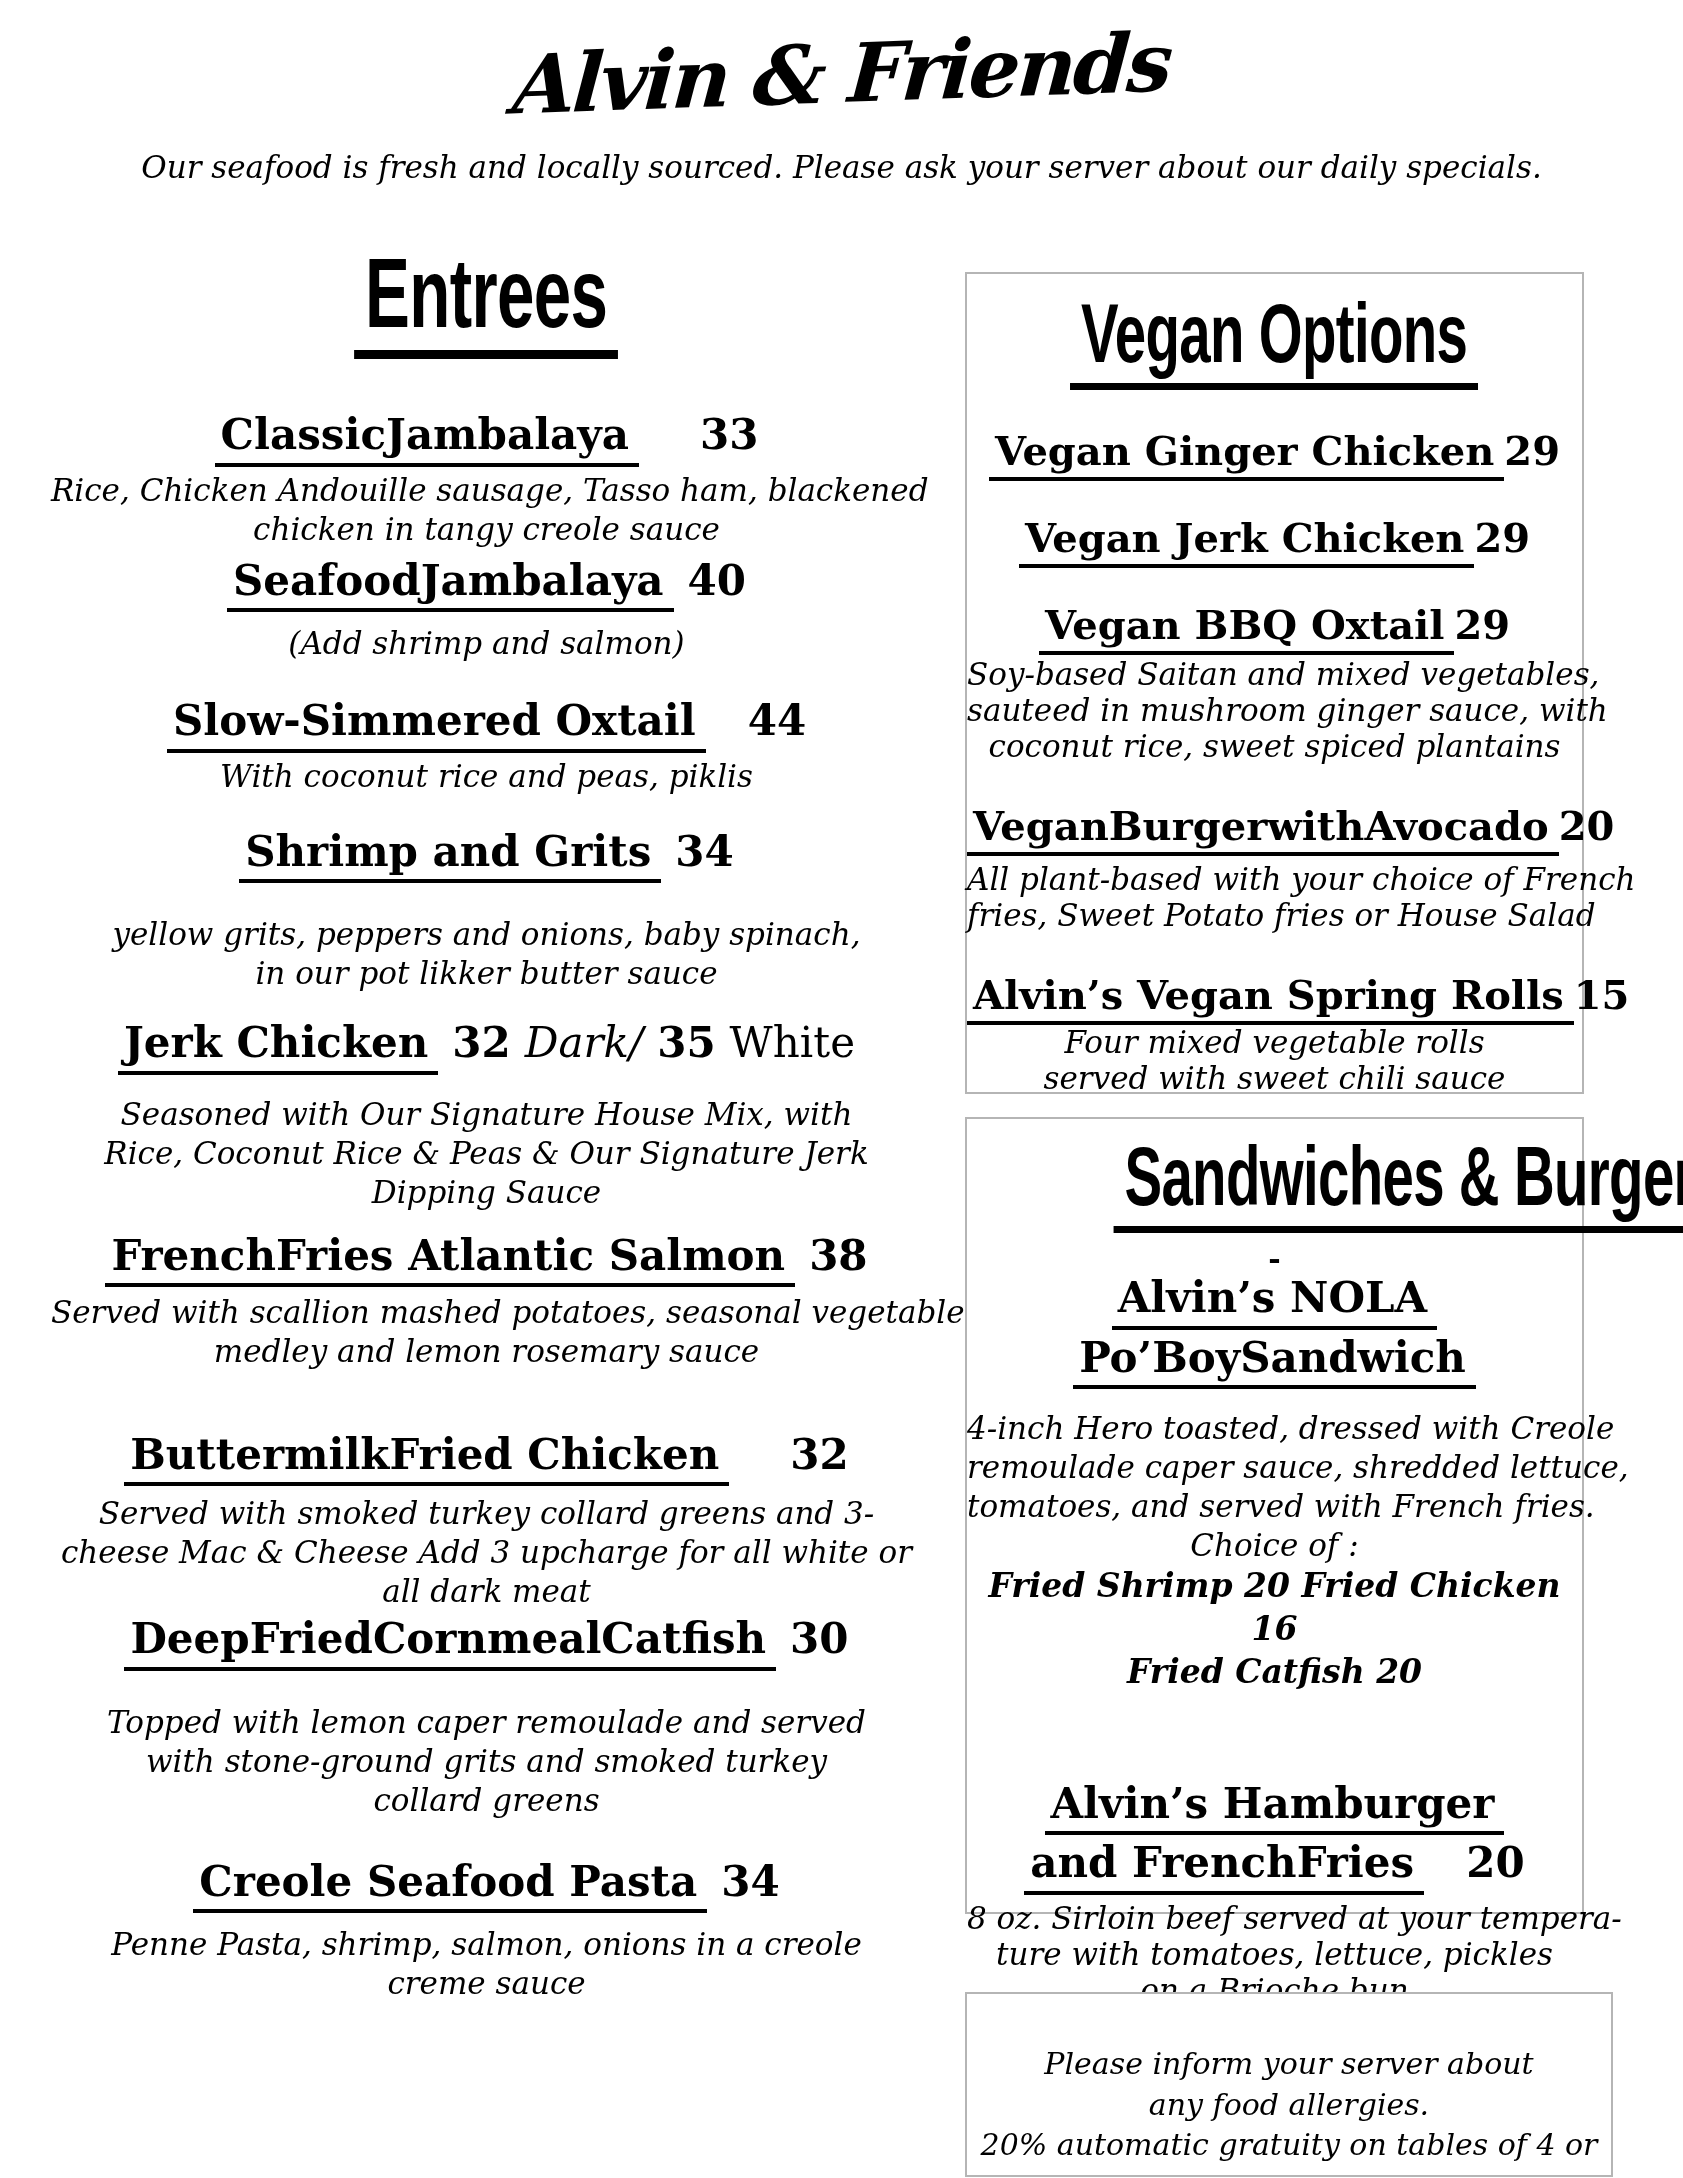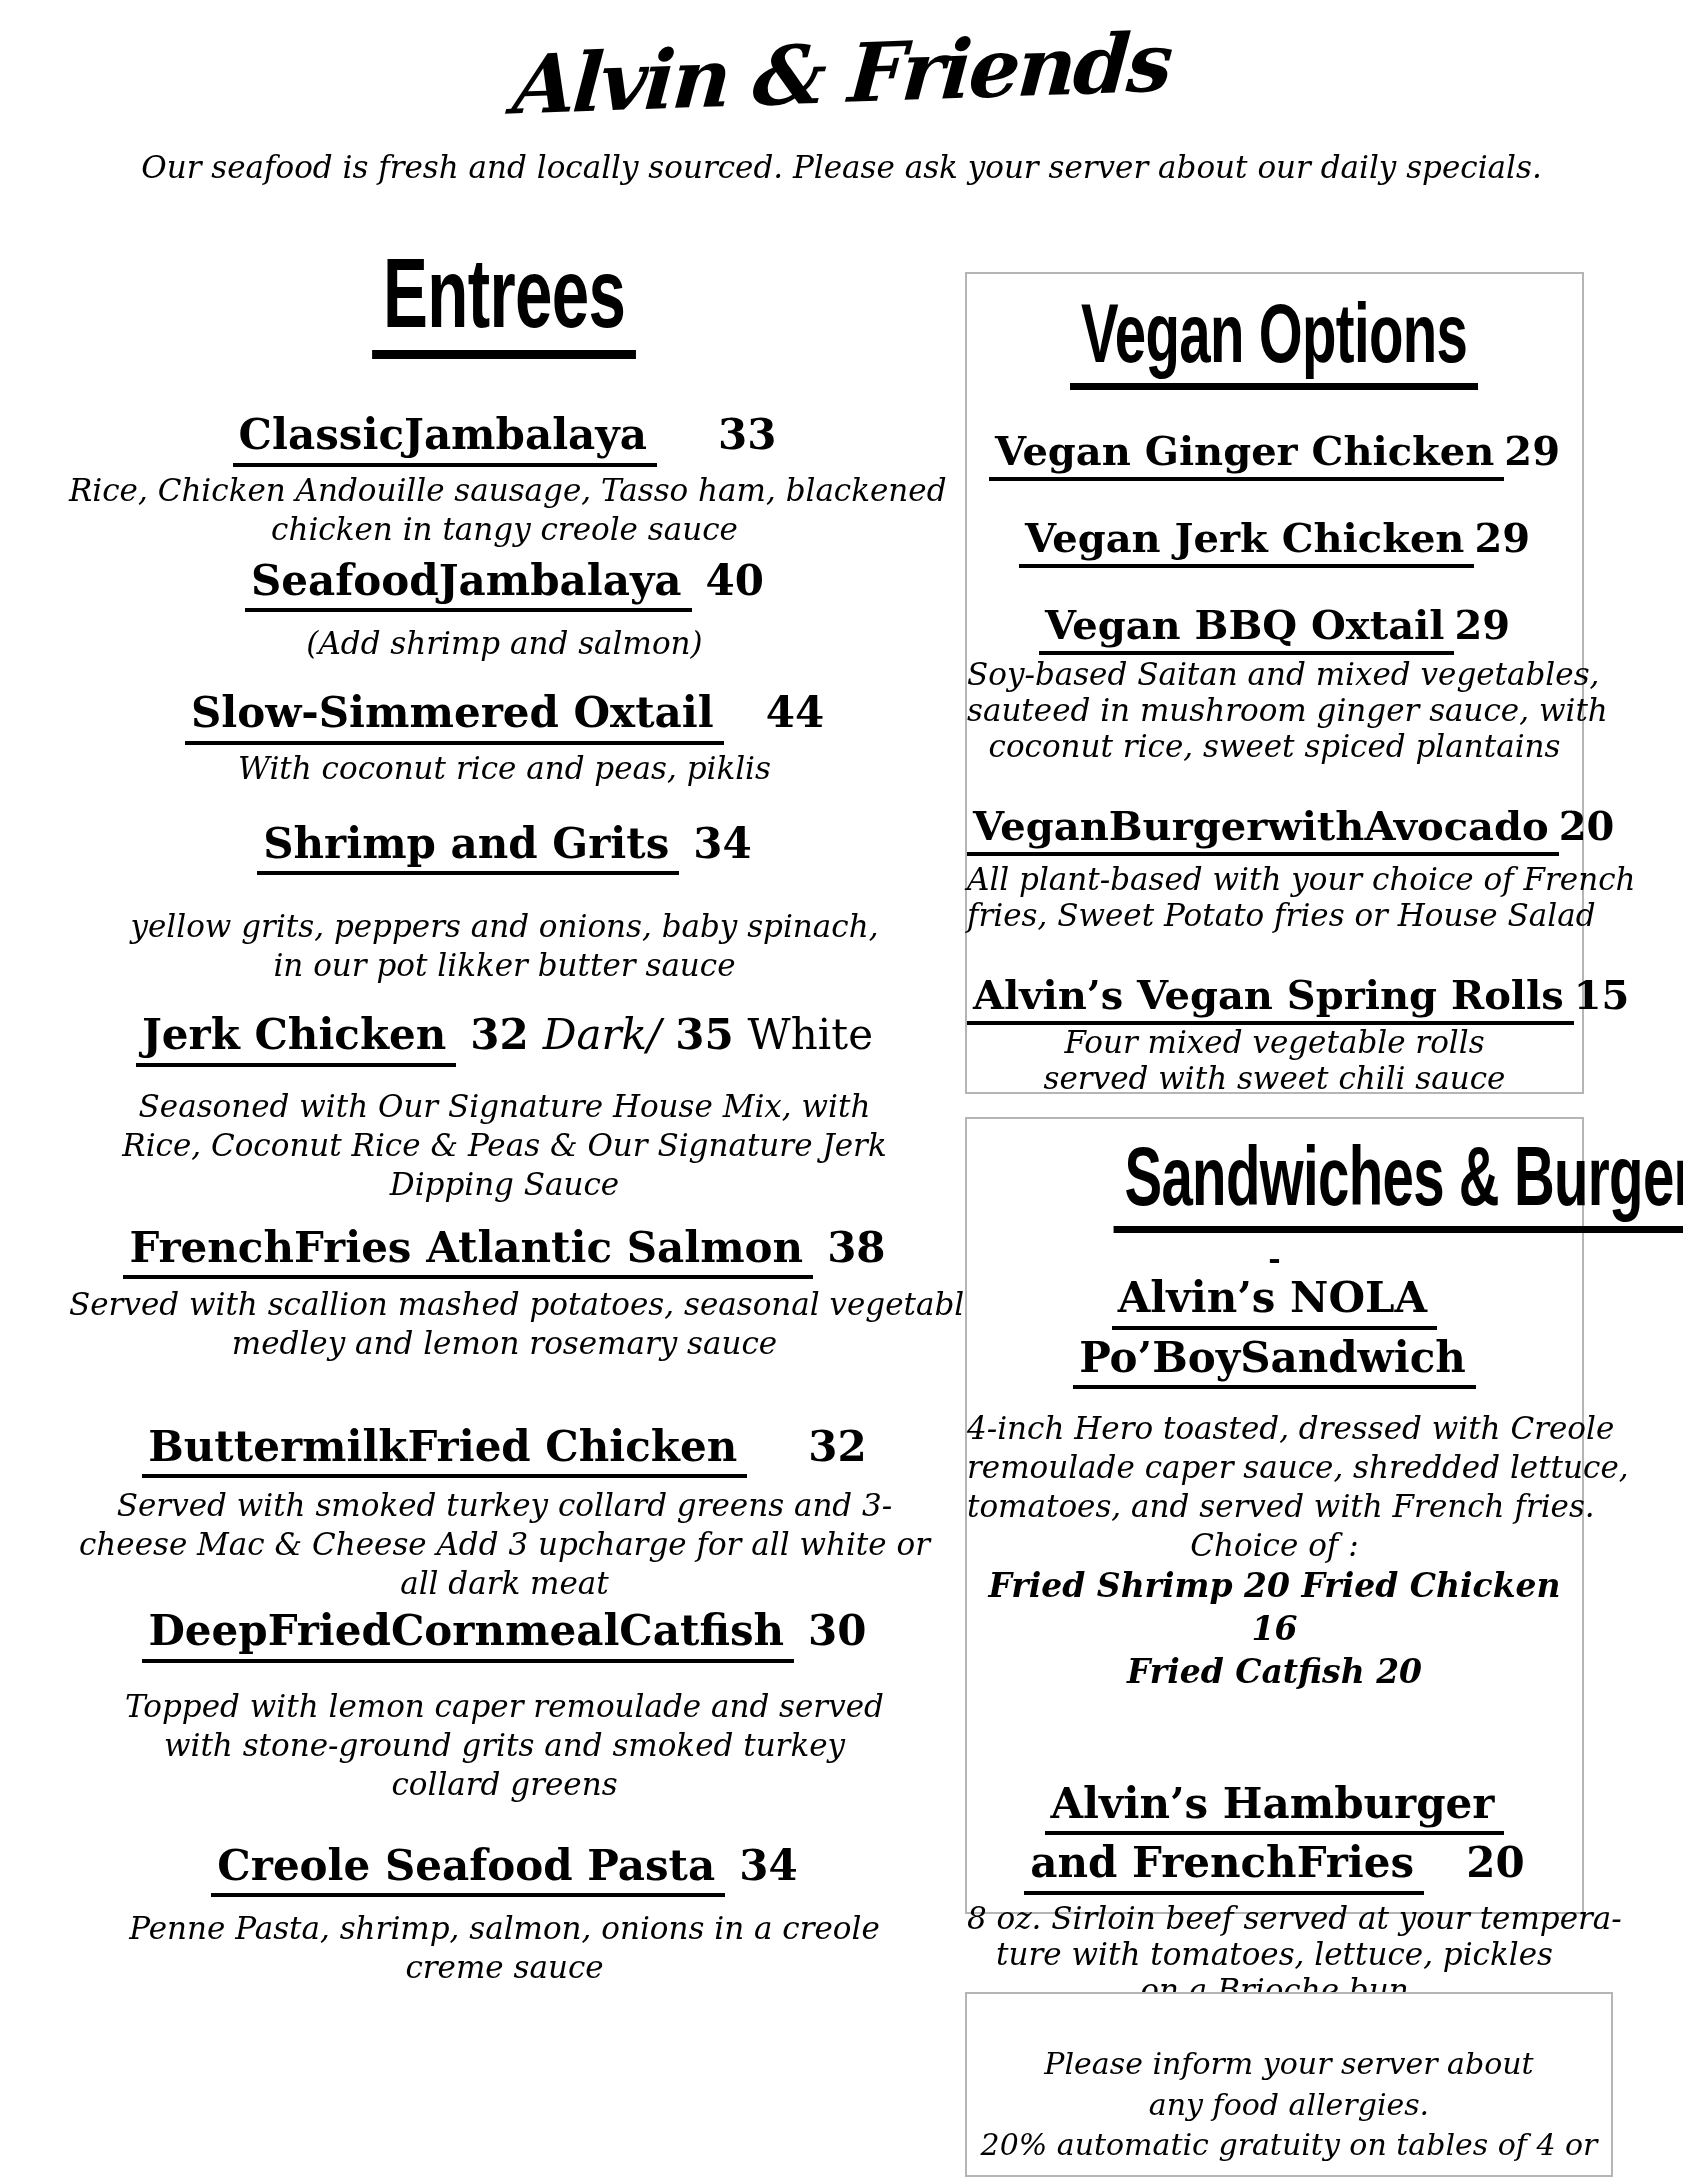--- a/index.html
+++ b/index.html
@@ -29,34 +29,34 @@
   .gap-md{margin-left:42px;}
   .gap-lg{margin-left:61px;}
 
   .desc{font-family:"DejaVu Serif",serif;font-style:italic;font-size:31px;line-height:1.26;}
   .desc div{white-space:nowrap;}
   .desc-tight{line-height:1.16;}
   .choices{font-family:"DejaVu Serif",serif;font-style:italic;font-weight:700;font-size:33px;line-height:1.3;}
   .logo-wrap{position:absolute;top:26px;left:0;width:1683px;text-align:center;}
   .tag-wrap{position:absolute;top:149px;left:0;width:1683px;text-align:center;}
 
-  .left-col{position:absolute;left:69px;top:243px;width:871px;text-align:center;}
+  .left-col{position:absolute;left:51px;top:243px;width:871px;text-align:center;}
   .head-wrap{margin-bottom:50px;}
 
   .box{position:absolute;border:2px solid #b5b5b5;background:#fff;text-align:center;}
   .vegan-box{left:965px;top:272px;width:619px;height:822px;padding-top:18px;box-sizing:border-box;}
   .sand-box{left:965px;top:1117px;width:619px;height:797px;padding-top:16px;box-sizing:border-box;}
   .footer-box{left:965px;top:1992px;width:648px;height:185px;padding-top:50px;box-sizing:border-box;}
 
   .vegan-title{font-size:40px;}
   .dash-line{font-family:"DejaVu Serif",serif;font-weight:700;font-size:30px;line-height:0.9;}
 
   
   .mt0{margin-top:0;} .mt2{margin-top:2px;} .mt4{margin-top:4px;} .mt6{margin-top:6px;}
-  .mt8{margin-top:8px;} .mt12{margin-top:12px;} .mt16{margin-top:24px;} .mt18{margin-top:18px;}
+  .mt8{margin-top:8px;} .mt12{margin-top:12px;} .mt16{margin-top:32px;} .mt18{margin-top:18px;}
   .mt20{margin-top:20px;} .mt24{margin-top:24px;} .mt30{margin-top:30px;} .mt32{margin-top:32px;}
   .mt36{margin-top:36px;} .mt58{margin-top:57px;} .mt85{margin-top:84px;}
 
   .addons{font-family:"DejaVu Serif",serif;font-style:italic;font-size:31px;}
   .addons span{display:inline-block;}
   .addons .right{margin-left:89px;}
   .footer-text{font-family:"DejaVu Serif",serif;font-style:italic;font-size:30px;line-height:1.35;}
 </style>
 </head>
 <body>

